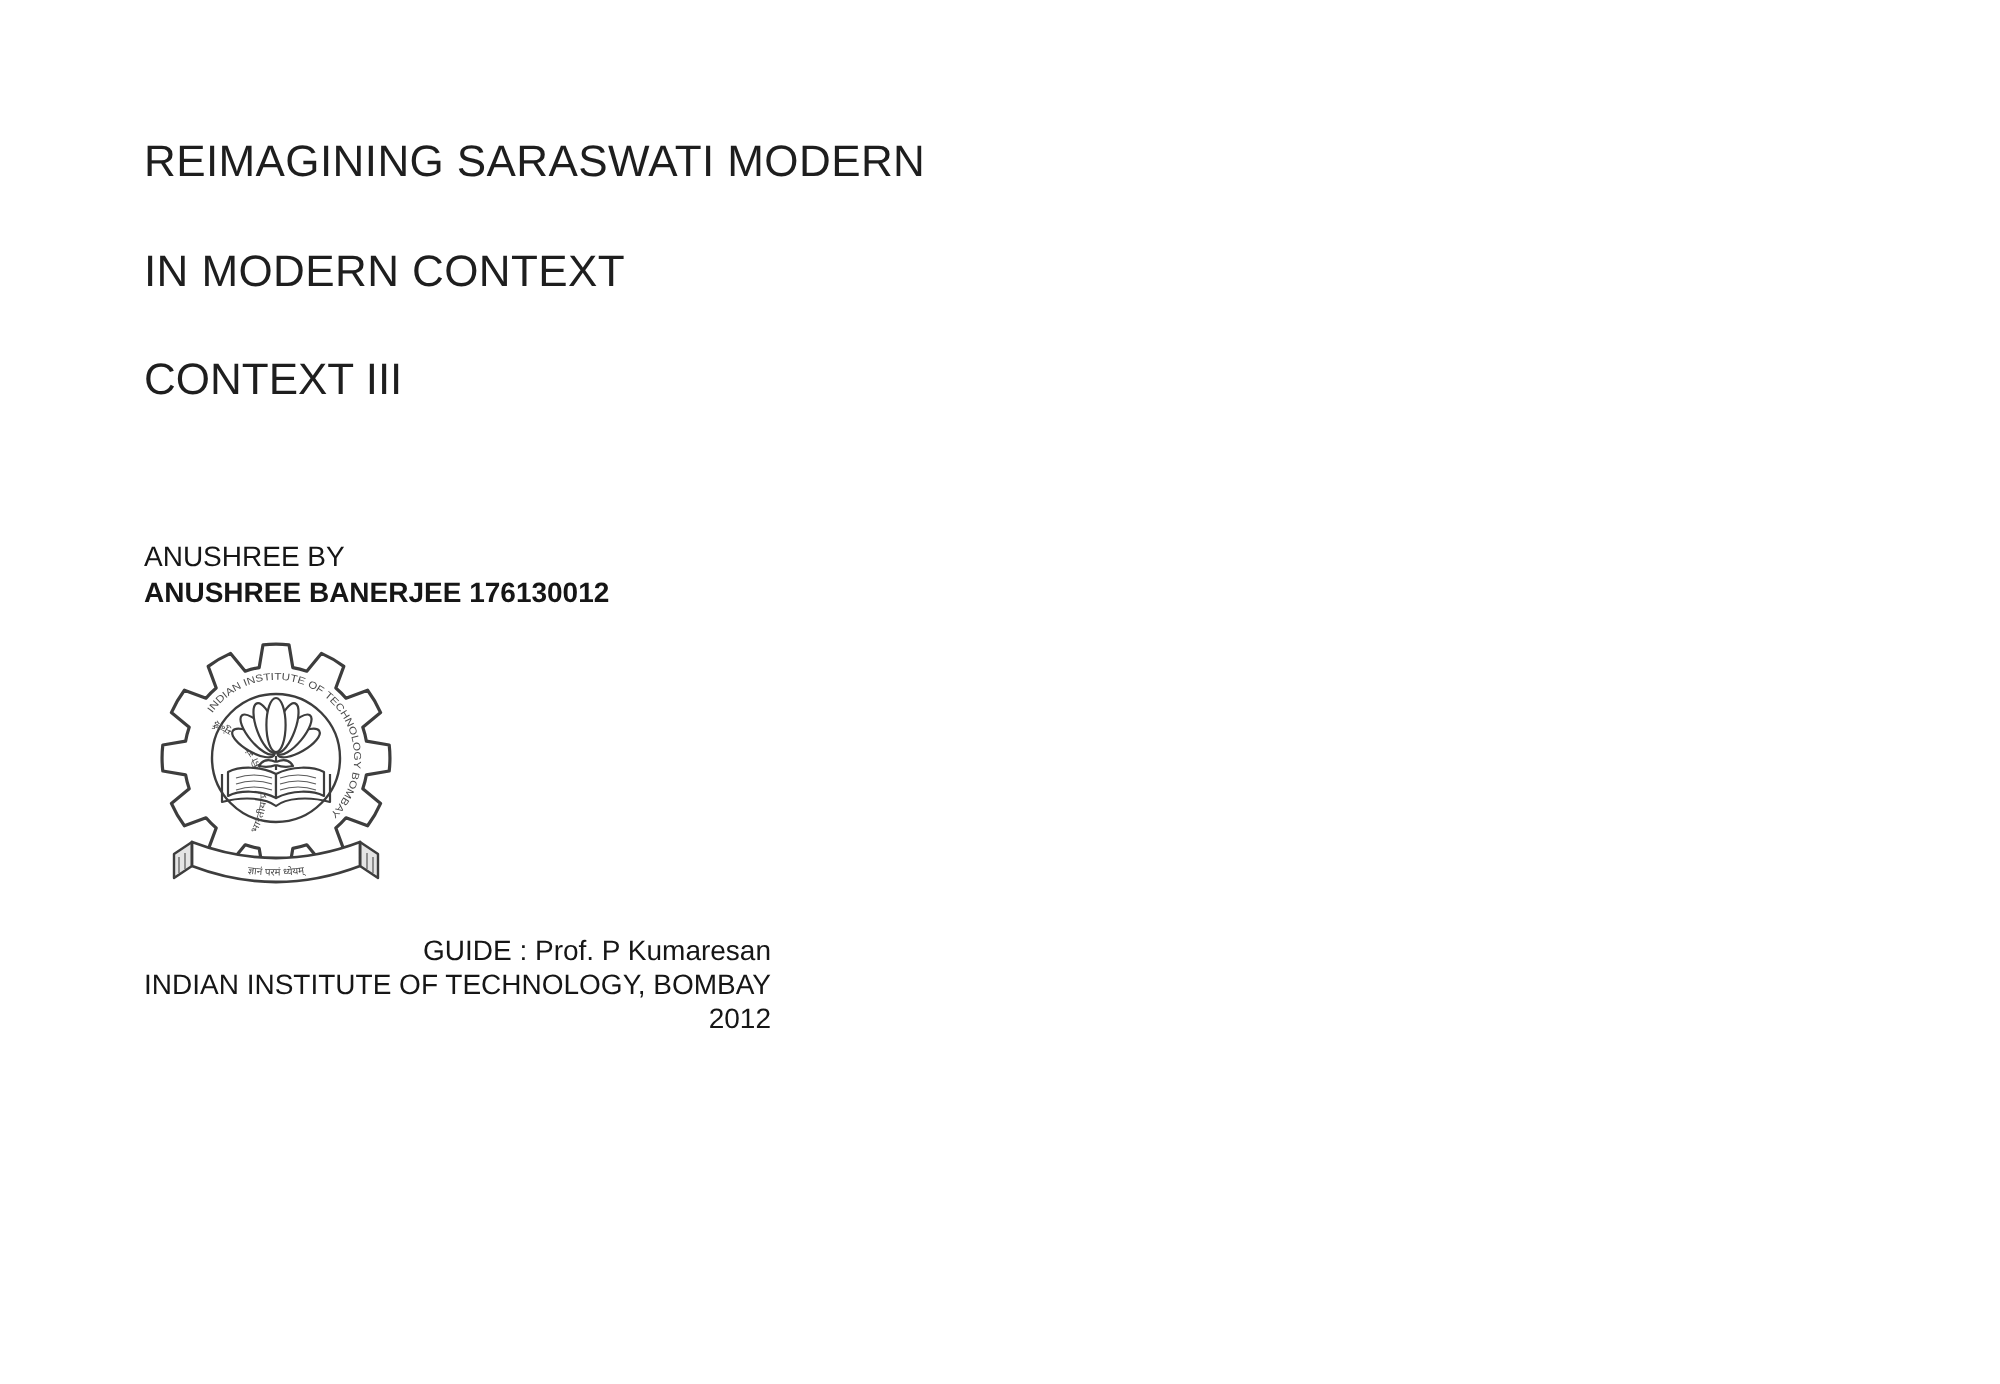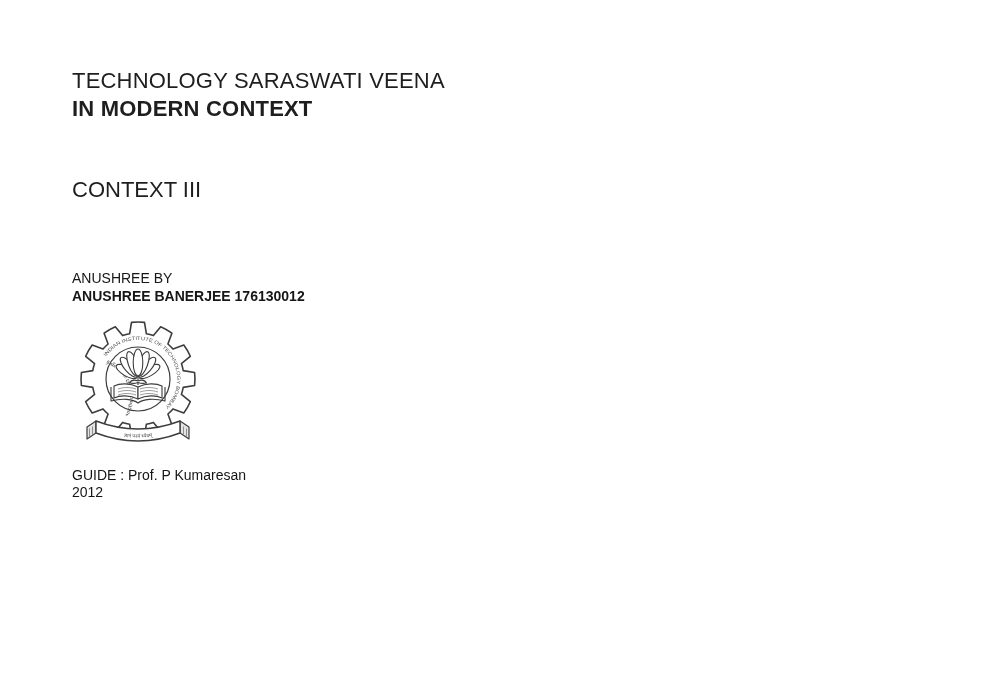--- a/index.html
+++ b/index.html
@@ -3,40 +3,40 @@
 <meta charset="utf-8">
 <style>
   * { margin:0; padding:0; box-sizing:border-box; }
   html,body { width:1000px; height:692px; background:#ffffff; overflow:hidden; }
   body { font-family:"Liberation Sans", sans-serif; color:#1b1b1b; position:relative; }
 
   .abs { position:absolute; }
 
   .title-block { left:72px; top:67px; }
   .title-line { font-size:22px; line-height:28px; letter-spacing:0.2px; color:#1e1e1e; }
-  .title-line.bold { font-weight:700; }
+  .title-line.bold { font-weight:400;margin-top:27px; }
 
   .subtitle { left:72px; top:176px; font-size:22px; line-height:27px; color:#1e1e1e; }
 
   .submit-block { left:72px; top:270px; font-size:14px; line-height:17.5px; color:#161616; }
   .submit-block .author { font-weight:700; }
 
   .logo-box { left:66px; top:320px; width:144px; height:134px; }
 
-  .footer-block { left:72px; top:467px; font-size:14px; line-height:16.8px; color:#161616; }
+  .footer-block { left:72px; top:467px; font-size:14px; line-height:16.8px; color:#161616;text-align:right; }
 
   svg text { font-family:"Liberation Sans", sans-serif; }
 </style>
 </head>
 <body>
 
 <div>
 
   <div class="abs title-block">
-    <div class="title-line">TECHNOLOGY SARASWATI VEENA</div>
+    <div class="title-line">REIMAGINING SARASWATI MODERN</div>
     <div class="title-line bold">IN MODERN CONTEXT</div>
   </div>
 
   <div class="abs subtitle">CONTEXT III</div>
 
   <div class="abs submit-block">
     <div>ANUSHREE BY</div>
     <div class="author">ANUSHREE BANERJEE 176130012</div>
   </div>
 
@@ -94,16 +94,17 @@
           <text font-size="5" fill="#474747" text-anchor="middle">
             <textPath href="#arc-motto" startOffset="50%">ज्ञानं परमं ध्येयम्</textPath>
           </text>
         </g>
       </g>
     </svg>
   </div>
 
   <div class="abs footer-block">
     <div>GUIDE : Prof. P Kumaresan</div>
+    <div>INDIAN INSTITUTE OF TECHNOLOGY, BOMBAY</div>
     <div>2012</div>
   </div>
 
 </div>
 
 </body></html>

